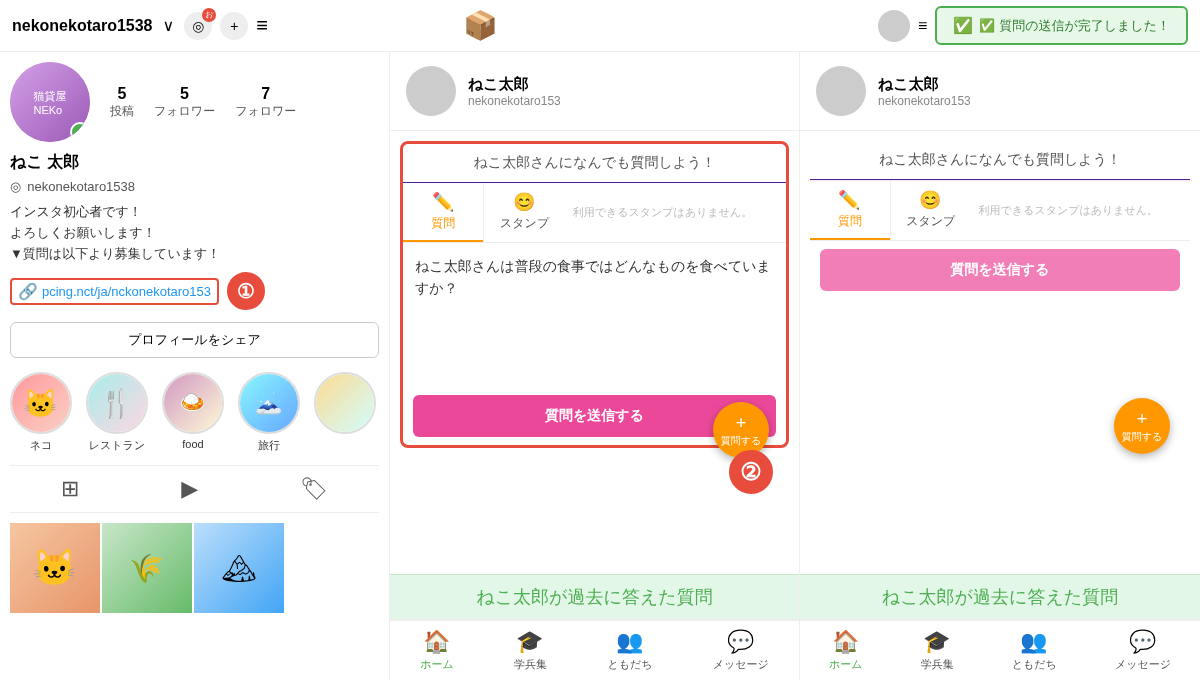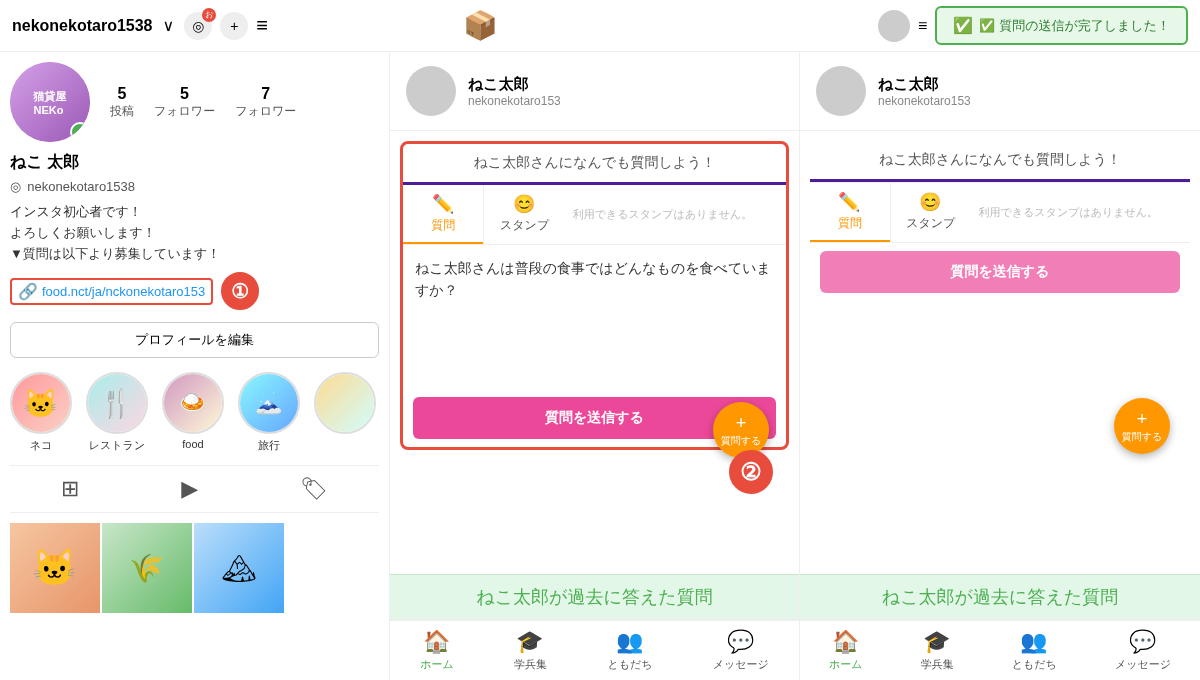--- a/index.html
+++ b/index.html
@@ -64,21 +64,21 @@
 
     
     .mid-panel { width: 410px; display: flex; flex-direction: column; border-right: 1px solid #eee; }
     .panel-header { display: flex; align-items: center; gap: 12px; padding: 14px 16px; border-bottom: 1px solid #eee; }
     .panel-avatar { width: 50px; height: 50px; border-radius: 50%; background: #ccc; }
     .panel-name { font-weight: bold; font-size: 15px; }
     .panel-sub { font-size: 12px; color: #888; }
 
     .panel-body { flex: 1; padding: 0; position: relative; }
     .question-box-outer { border: 3px solid #e74c3c; border-radius: 8px; margin: 10px; }
-    .question-prompt { text-align: center; font-size: 14px; color: #555; padding: 10px; border-bottom: 3px solid #4c1d95; }
+    .question-prompt { text-align: center; font-size: 14px; color: #555; padding: 10px; border-bottom: 1px solid #4c1d95; }
     .question-tab-row { display: flex; border-bottom: 1px solid #eee; }
     .q-tab { flex: 1; display: flex; flex-direction: column; align-items: center; padding: 8px 6px; gap: 2px; font-size: 12px; color: #555; cursor: pointer; }
     .q-tab.active { color: #ff9800; border-bottom: 2px solid #ff9800; }
     .q-tab-icon { font-size: 18px; }
     .q-disabled { color: #bbb; font-size: 11px; }
     .question-textarea { width: 100%; min-height: 140px; border: none; padding: 12px; font-size: 14px; resize: none; outline: none; font-family: inherit; color: #333; line-height: 1.6; }
     .question-footer { display: flex; align-items: center; gap: 8px; padding: 8px 10px; }
     .send-btn { flex: 1; background: #ec4899; color: white; border: none; border-radius: 6px; padding: 12px; font-size: 14px; font-weight: bold; cursor: pointer; }
     .float-btn { position: absolute; bottom: 60px; right: 16px; width: 56px; height: 56px; border-radius: 50%; background: #ff9800; color: white; display: flex; flex-direction: column; align-items: center; justify-content: center; font-size: 10px; box-shadow: 0 3px 8px rgba(0,0,0,0.3); }
     .annotation-2 { position: absolute; right: 60px; bottom: 50px; width: 44px; height: 44px; border-radius: 50%; background: #e74c3c; color: white; font-size: 24px; font-weight: bold; display: flex; align-items: center; justify-content: center; border: 3px solid #e74c3c; z-index: 10; }
@@ -121,21 +121,21 @@
       <span style="font-size:13px; color:#2e7d32;">✅ 質問の送信が完了しました！</span>
     </div>
   </div>
 </div>
 
 <div class="main">
 
   <div class="left-panel">
     <div class="profile-row">
       <div class="avatar-large">
-        <div style="width:100%;height:100%;background:linear-gradient(135deg,#d4a0e8,#9b59b6);border-radius:50%;display:flex;align-items:center;justify-content:center;font-size:11px;color:white;font-weight:bold;">猫貸屋<br>NEKo</div>
+        <div style="width:100%;height:100%;background:linear-gradient(135deg,#d4a0e8,#9b59b6);border-radius:50%;display:flex;align-items:center;justify-content:center;font-size:11px;color:white;font-weight:normal;">猫貸屋<br>NEKo</div>
         <div class="avatar-plus">+</div>
       </div>
       <div class="stats">
         <div class="stat">
           <div class="stat-num">5</div>
           <div class="stat-label">投稿</div>
         </div>
         <div class="stat">
           <div class="stat-num">5</div>
           <div class="stat-label">フォロワー</div>
@@ -152,27 +152,27 @@
       <span>◎</span>
       <span>nekonekotaro1538</span>
     </div>
     <div class="profile-bio">
       インスタ初心者です！<br>よろしくお願いします！<br>▼質問は以下より募集しています！
     </div>
 
     <div class="profile-link-wrapper">
       <div class="link-box red-box">
         <span style="color:#2196f3;">🔗</span>
-        <span style="color:#2196f3;font-size:13px;">food.nct/ja/nckonekotaro153</span>
+        <span style="color:#2196f3;font-size:13px;">pcing.nct/ja/nckonekotaro153</span>
       </div>
       <div class="annotation-circle">①</div>
     </div>
 
     <div class="btn-row">
-      <button class="btn-outline">プロフィールを編集</button>
+      <button class="btn-outline">プロフィールをシェア</button>
     </div>
 
     <div class="highlights">
       <div class="highlight">
         <div class="highlight-circle">
           <div class="hl-1" style="width:100%;height:100%;display:flex;align-items:center;justify-content:center;font-size:28px;">🐱</div>
         </div>
         <span class="highlight-label">ネコ</span>
       </div>
       <div class="highlight">

